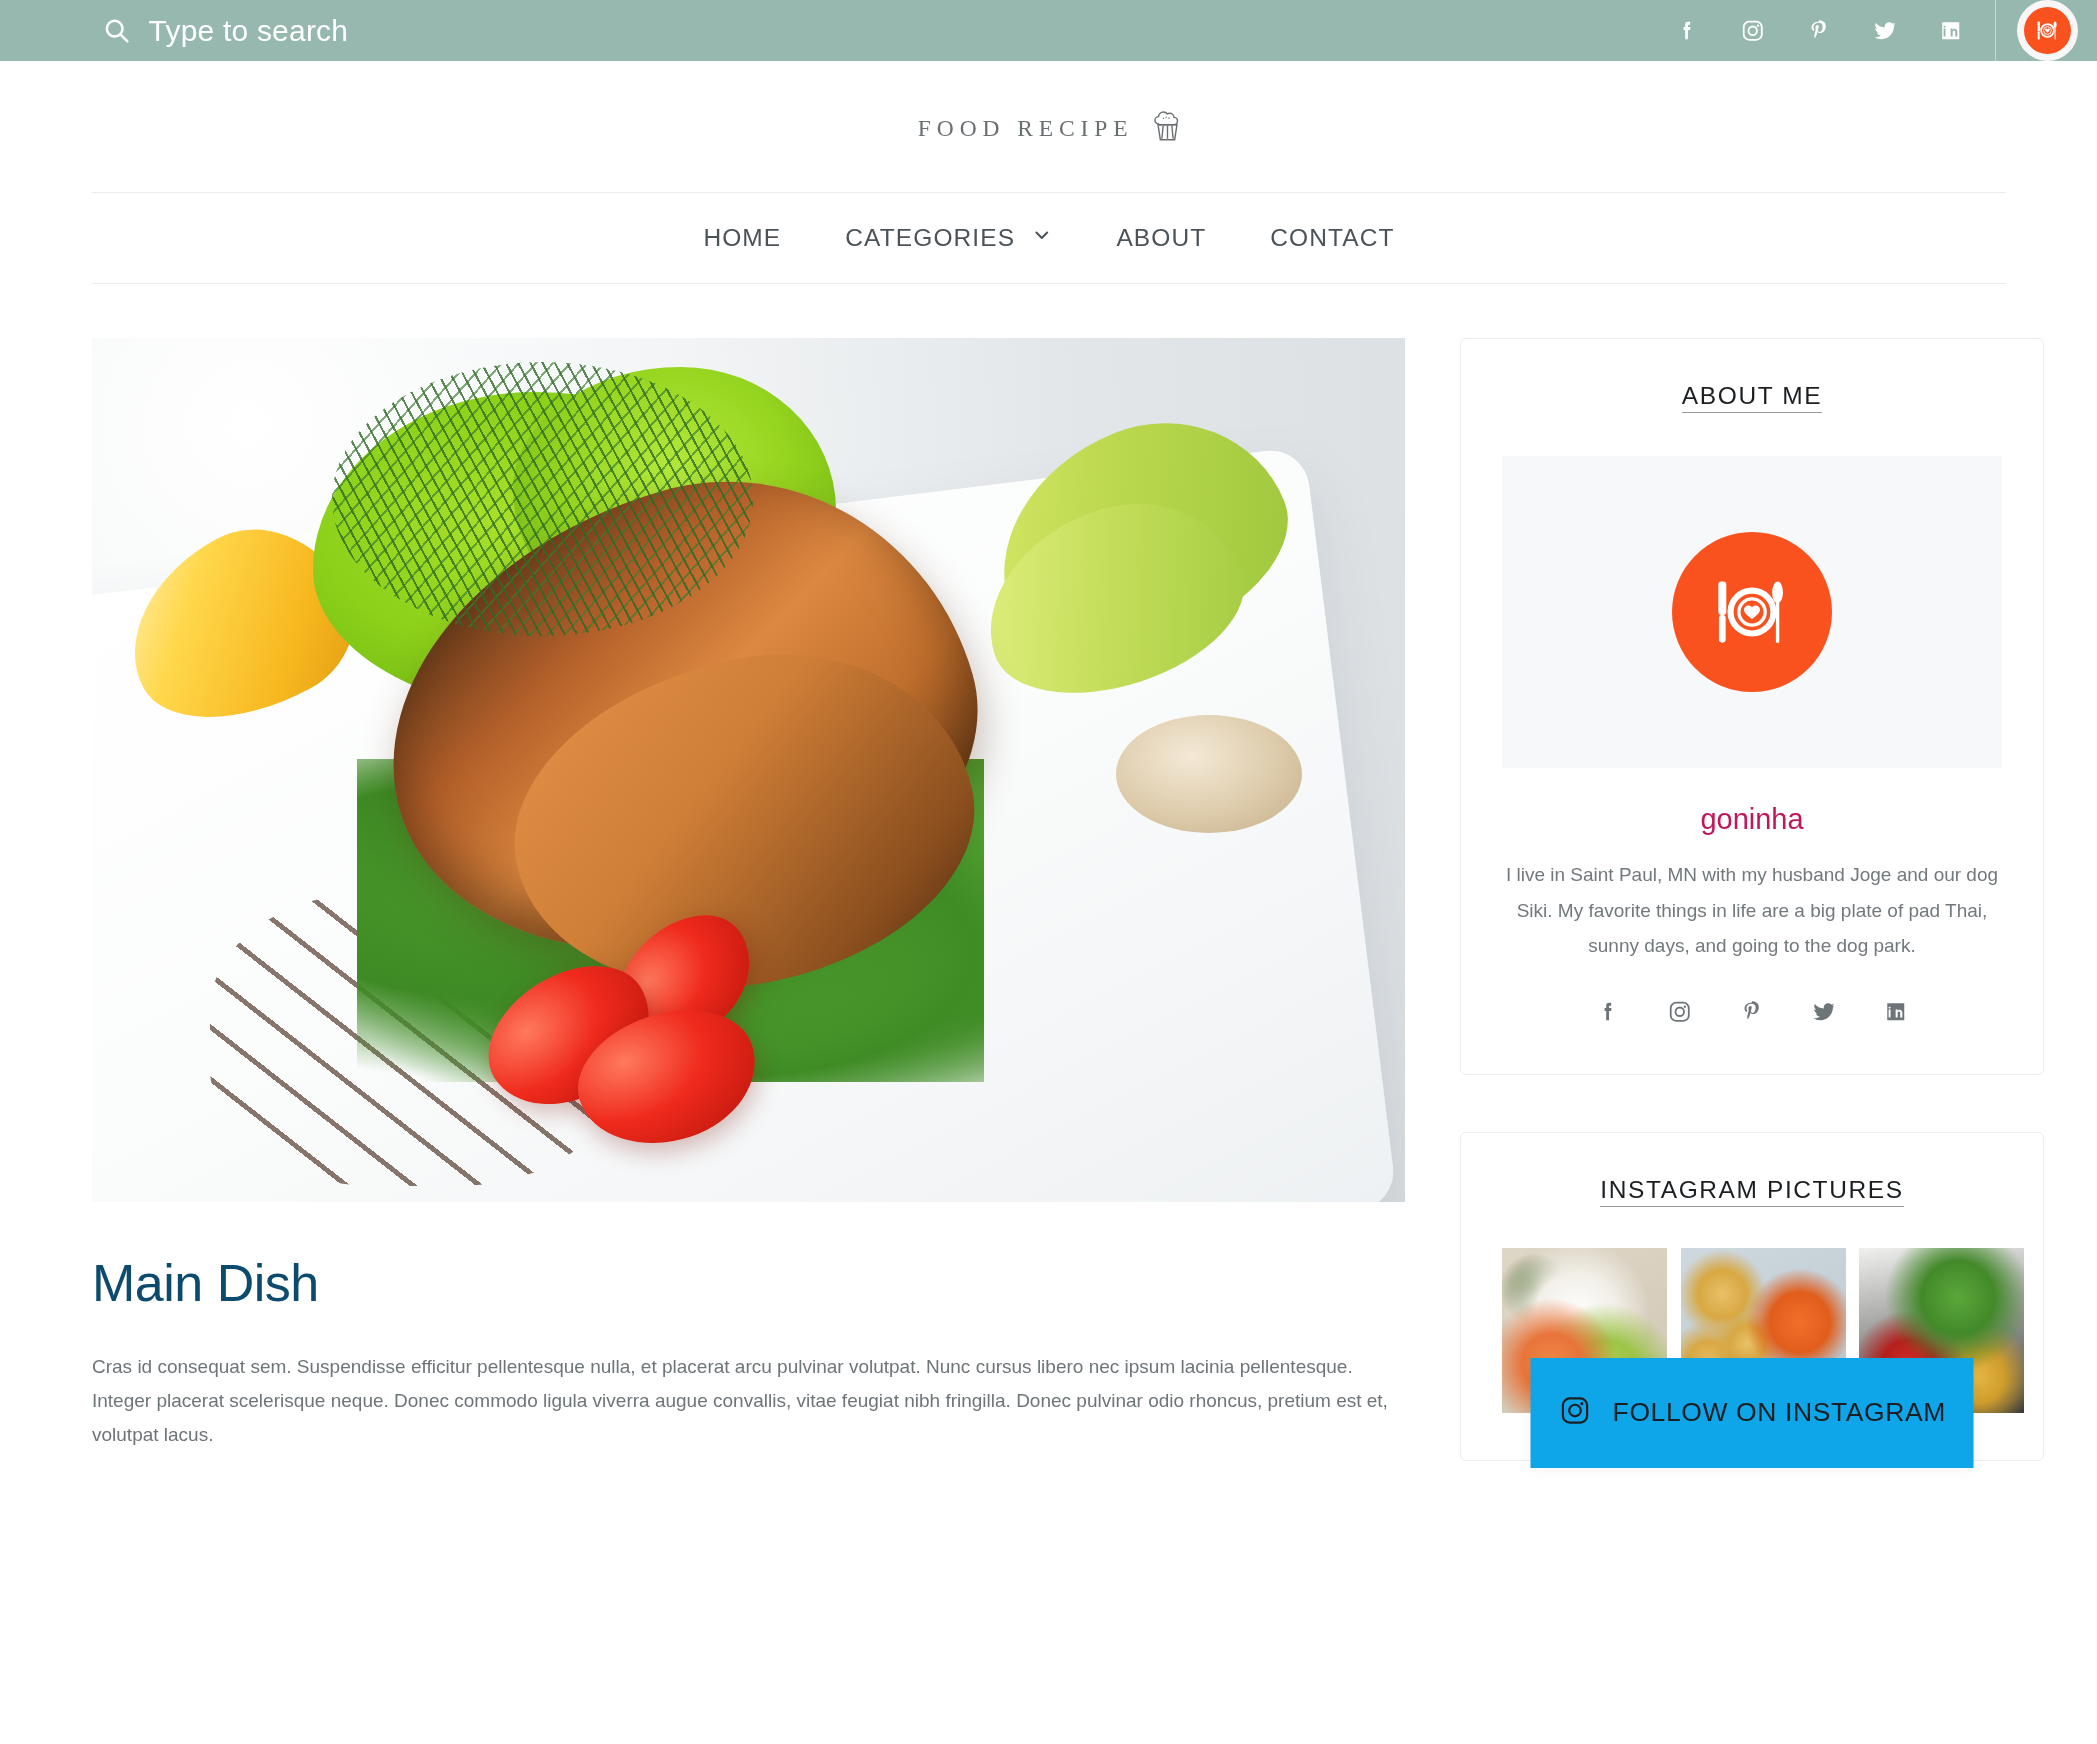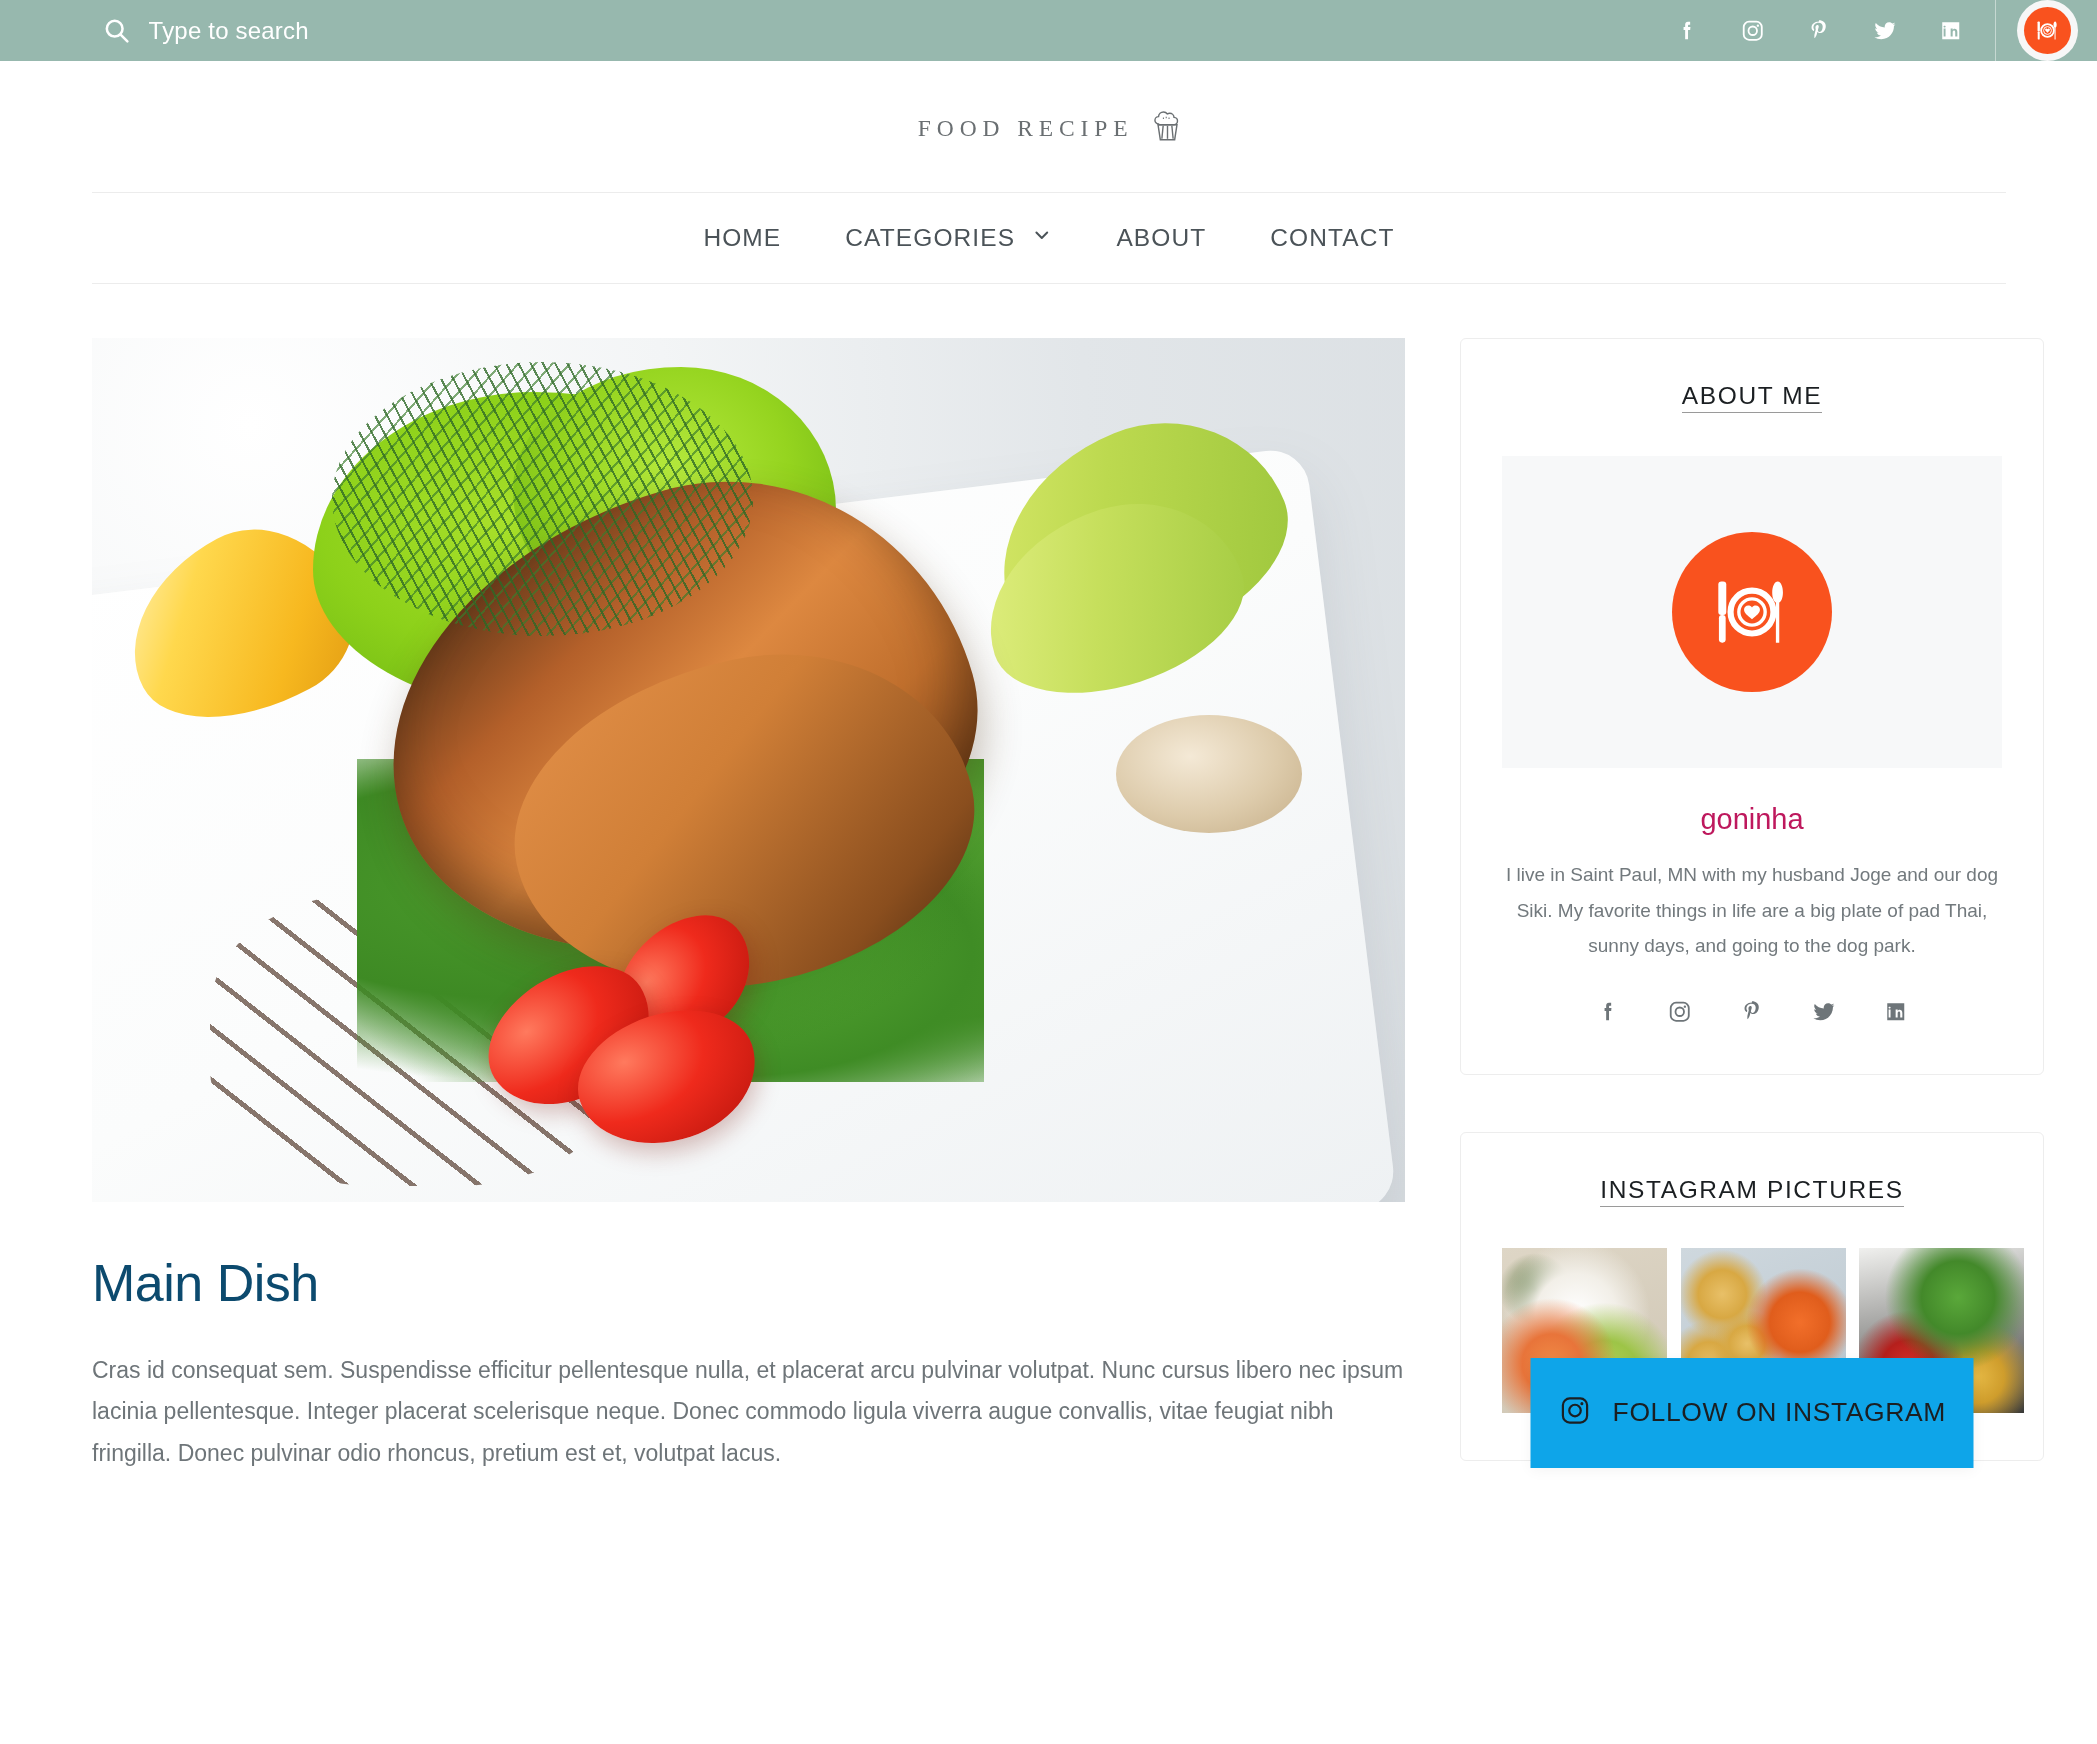--- a/index.html
+++ b/index.html
@@ -26,21 +26,21 @@
     display: flex;
     align-items: center;
     gap: 17.6px;
   }
   .search-icon svg { display: block; }
   .search-input {
     background: transparent;
     border: none;
     outline: none;
     color: #ffffff;
-    font-size: 24px;
+    font-size: 30px;
     font-family: "Liberation Sans", sans-serif;
     width: 412px;
     letter-spacing: 0.2px;
   }
   .search-input::placeholder { color: #ffffff; opacity: 1; }
 
   .topbar-right {
     margin-left: auto;
     display: flex;
     align-items: center;
@@ -274,21 +274,21 @@
 
   .article-title {
     font-size: 52px;
     font-weight: 400;
     color: #0c4a6e;
     margin-top: 51px;
     letter-spacing: -0.5px;
   }
   .article-body {
     margin-top: 37px;
-    font-size: 23px;
+    font-size: 19px;
     line-height: 1.8;
     color: #6e7579;
   }
 
   
   .card {
     border: 1px solid #ededed;
     border-radius: 5.9px;
     background: #ffffff;
     padding: 43px 41px 47px 41px;

